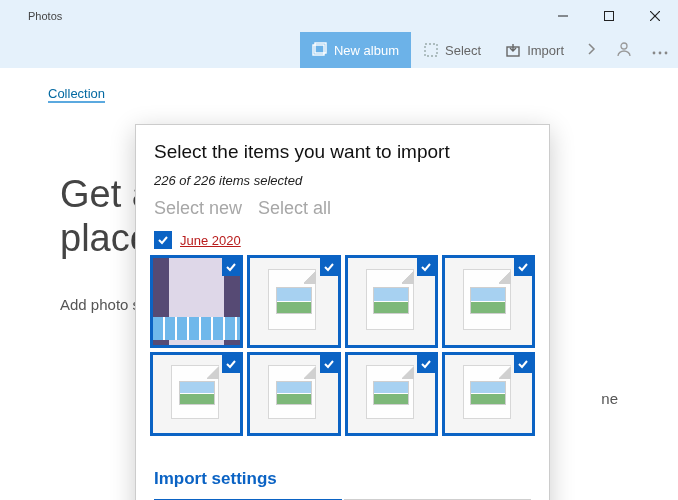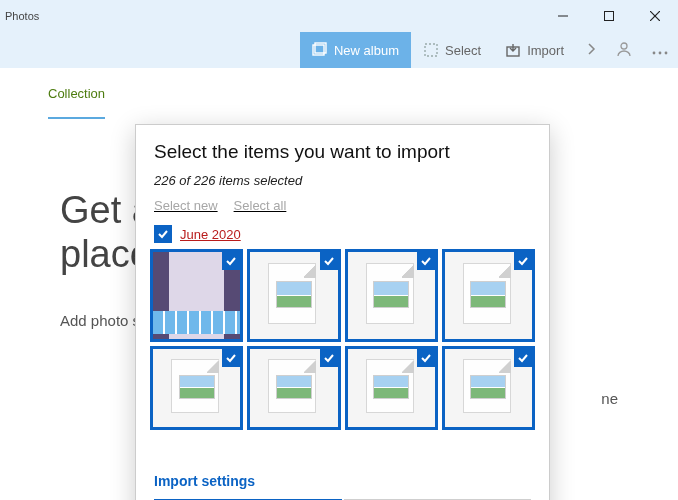--- a/index.html
+++ b/index.html
@@ -1,47 +1,47 @@
 <!DOCTYPE html>
 <html><head>
 <meta charset="utf-8">
 <style>
   * { box-sizing: border-box; margin: 0; padding: 0; font-family: "Segoe UI", Arial, sans-serif; }
   html, body { width: 678px; height: 500px; overflow: hidden; background: #fff; }
 
   
-  .titlebar { height: 32px; background: #e5f1fb; display: flex; align-items: center; padding-left: 5px; }
+  .titlebar { height: 32px; background: #e5f1fb; display: flex; align-items: center; padding-left: 28px; }
   .titlebar .title { font-size: 11px; color: #444; }
   .wincontrols { margin-left: auto; display: flex; }
   .winbtn { width: 46px; height: 32px; display: flex; align-items: center; justify-content: center; color: #222; }
   .winbtn svg { display: block; }
 
   
   .cmdbar { height: 36px; background: #e5f1fb; display: flex; align-items: stretch; padding-right: 0; }
   .cmdbar .spacer { flex: 1; }
   .cmd { display: flex; align-items: center; gap: 6px; padding: 0 12px; font-size: 13px; color: #666; }
   .cmd.newalbum { background: #6cb2e8; color: #fff; }
   .cmd .ic { width: 16px; height: 16px; display: flex; align-items: center; justify-content: center; }
   .cmd.arrow, .cmd.person, .cmd.more { padding: 0 10px; color: #888; }
 
   
   .page { position: relative; height: 432px; background: #fff; }
   .tabs { padding: 16px 0 0 48px; }
-  .tab { font-size: 13px; color: #4d7c0f; border-bottom: 2px solid #5ba9df; padding-bottom: 16px; display: inline-block; }
+  .tab { font-size: 13px; color: #0369a1; border-bottom: 2px solid #5ba9df; padding-bottom: 0; display: inline-block; }
   .hero { padding: 70px 0 0 60px; color: #555; }
   .hero h1 { font-size: 38px; font-weight: 400; color: #444; line-height: 1.15; }
   .hero p { margin-top: 36px; font-size: 15px; color: #555; max-width: 240px; }
   .hero .onetxt { position: absolute; right: 60px; top: 322px; font-size: 15px; color: #555; }
 
   
   .dialog { position: absolute; left: 135px; top: 56px; width: 415px; height: 422px; background: #fff; border: 1px solid #ccc; box-shadow: 0 6px 24px rgba(0,0,0,0.2); display: flex; flex-direction: column; }
   .dlg-pad { padding: 16px 18px 0 18px; }
   .dlg-title { font-size: 19px; font-weight: 400; color: #111; }
   .dlg-count { font-size: 13px; color: #222; margin-top: 10px; font-style: italic; }
-  .dlg-actions { display: flex; align-items: center; margin-top: 10px; gap: 16px; font-size: 13px; text-decoration: underline; }
+  .dlg-actions { display: flex; align-items: center; margin-top: 10px; gap: 16px; font-size: 18px; }
   .muted { color: #a7a7a7; }
   .link { color: #0b63c4; cursor: pointer; }
   .dlg-actions .right { margin-left: auto; display:flex; align-items:center; gap:8px;}
   .vbar { width: 2px; height: 20px; background: #333; }
 
   .group-hdr { display: flex; align-items: center; gap: 8px; margin-top: 12px; font-size: 13px; color: #b91c1c; text-decoration: underline; }
   .chk { width: 18px; height: 18px; background: #0b63c4; display: flex; align-items: center; justify-content: center; }
   .chk svg { stroke: #fff; }
 
   .thumbs { flex: 1; overflow: hidden; padding: 6px 14px 0 14px; }
@@ -51,21 +51,21 @@
   .thumb .badge { position: absolute; top: 0; right: 0; width: 18px; height: 18px; background: #0b63c4; display: flex; align-items: center; justify-content: center; }
   .placeholder { position: absolute; inset: 6px; }
   .ph-page { position: absolute; left: 16%; top: 6%; width: 64%; height: 82%; background: #fefefe; border: 1px solid #d7d7d7; }
   .ph-page::before { content: ""; position: absolute; right: -1px; top: -1px; width: 26%; height: 26%; background: linear-gradient(135deg, transparent 48%, #e5e5e5 50%, #d0d0d0 52%); }
   .ph-pic { position: absolute; left: 26%; top: 30%; width: 48%; height: 36%; background: linear-gradient(#a7d1f1 0 50%, #fff 50% 55%, #7db879 55% 100%); border: 1px solid #cfcfcf; }
   
   .realthumb { position:absolute; inset:0; background: linear-gradient(90deg,#564a74 0 18%, #ded7e8 18% 82%, #564a74 82% 100%); }
   .realthumb::after { content:""; position:absolute; left:0; right:0; bottom:6%; height:26%; background: repeating-linear-gradient(90deg,#6fb8eb 0 10px,#fff 10px 12px); }
 
   .dlg-footer { padding: 8px 18px 14px 18px; }
-  .settings-title { font-size: 14px; color: #0b63c4; font-weight: 600; }
+  .settings-title { font-size: 17px; color: #0b63c4; font-weight: 600; }
   .settings-sub { font-size: 11.5px; color: #666; margin-top: 2px; }
   .btnrow { display: flex; margin-top: 10px; gap: 2px; }
   .btn { flex: 1; height: 32px; display: flex; align-items: center; justify-content: center; font-size: 14px; }
   .btn.primary { background: #0b63c4; color: #fff; }
   .btn.secondary { background: #cfcfcf; color: #111; }
 </style>
 </head>
 <body>
 
 <div class="titlebar">

